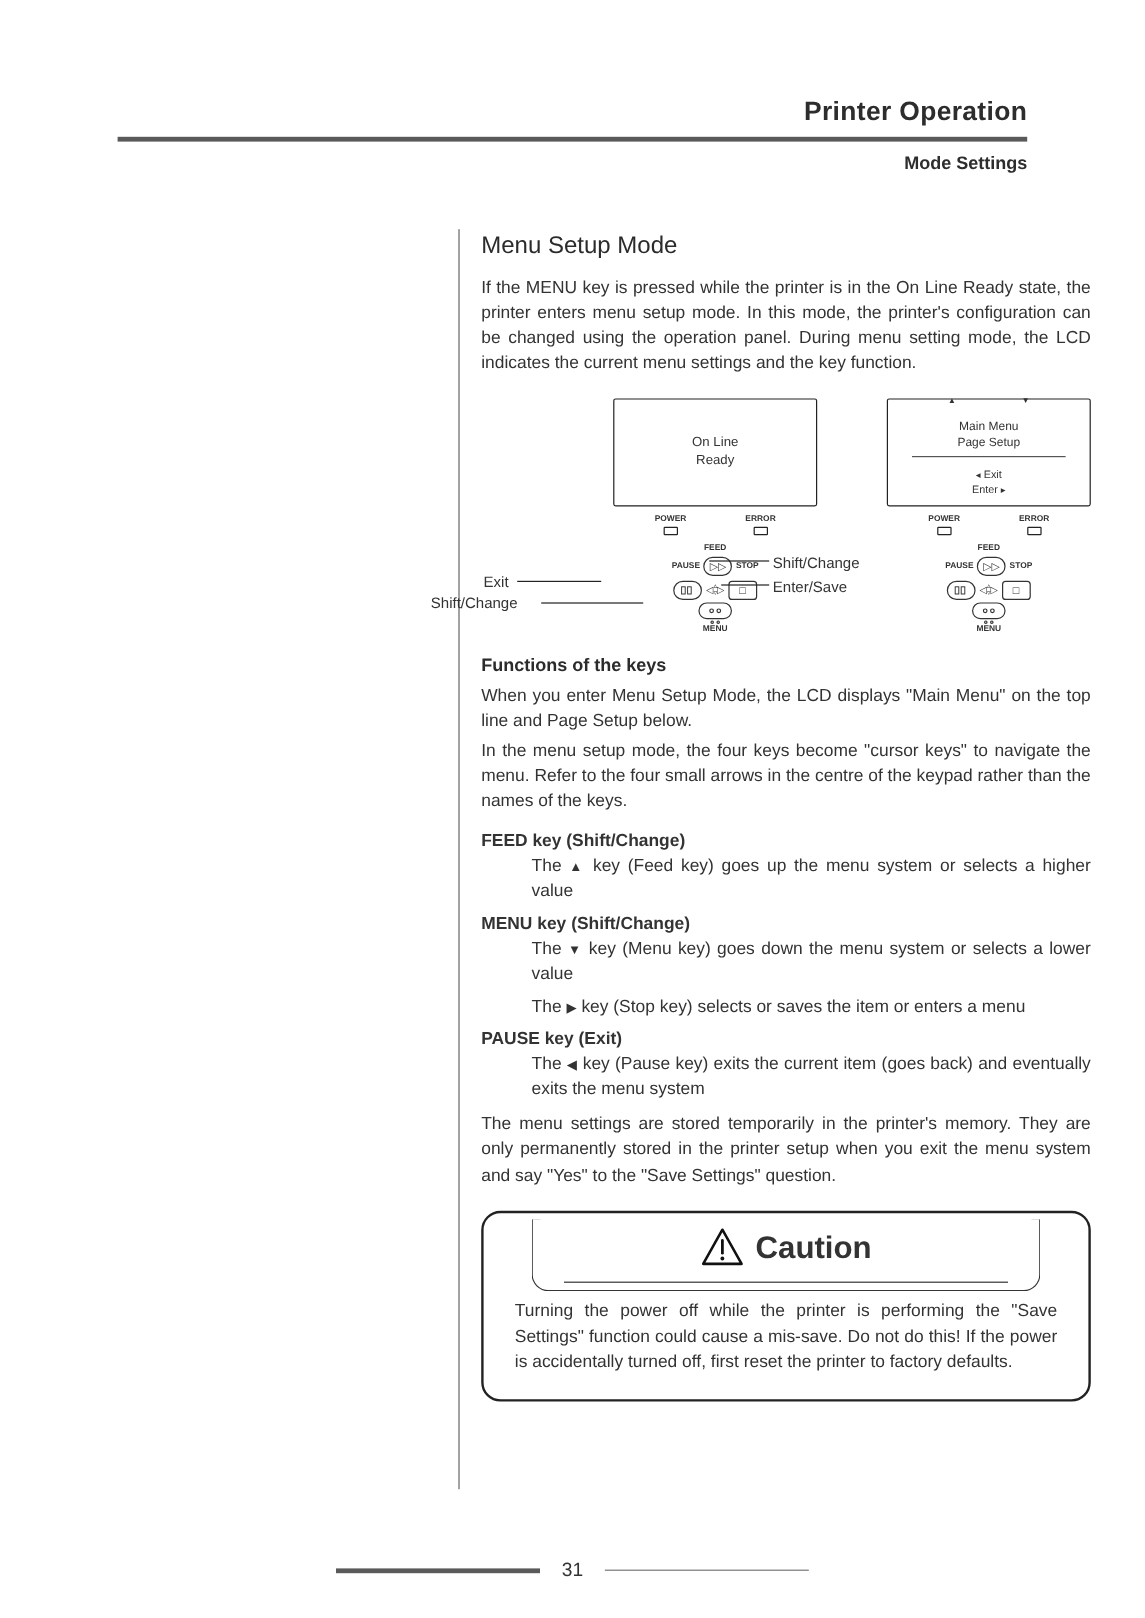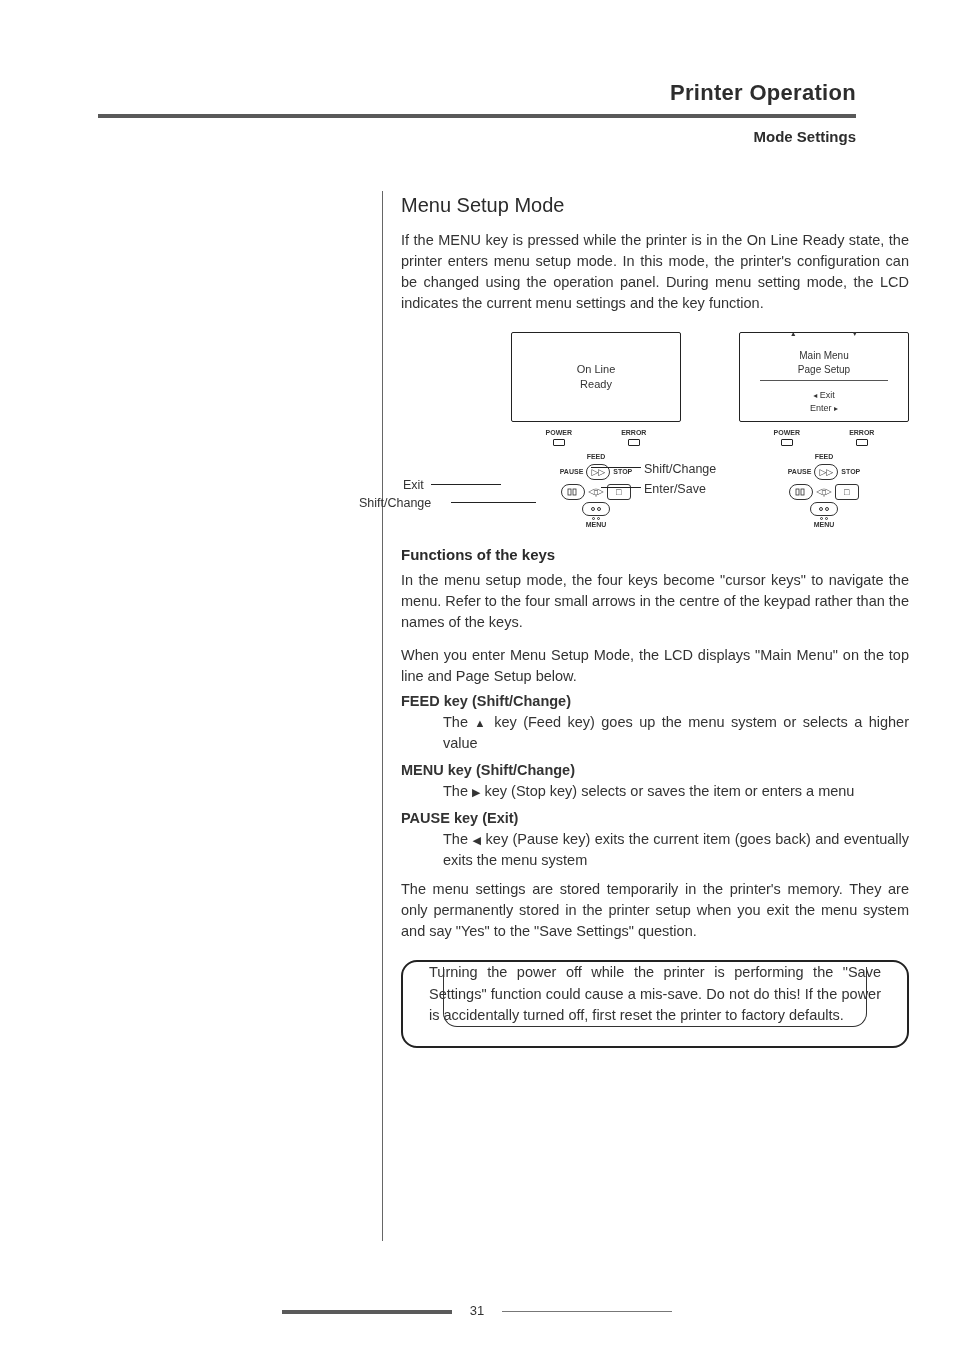--- a/index.html
+++ b/index.html
@@ -182,21 +182,21 @@
   .caution-icon {
     width: 36px; height: 32px;
     position: relative;
   }
   .caution-text { text-align: justify; font-size: 14.5px; line-height:1.45; }
   .page-num {
     position: absolute;
     bottom: 30px;
     left: 0; right: 0;
     text-align: center;
-    font-size: 13px;
+    font-size: 16px;
     color: #333;
   }
   .page-num-line-left, .page-num-line-right {
     display: inline-block;
     vertical-align: middle;
     width: 170px;
     border-top: 4px solid #5a5a5a;
     margin: 0 14px;
   }
   .page-num-line-right { border-top-width: 1.2px; border-color:#777; }
@@ -333,43 +333,56 @@
                   <span class="dot" style="width:3px;height:3px;"></span>
                   <span class="dot" style="width:3px;height:3px;"></span>
                 </div>
               <div class="small-label">MENU</div>
             </div>
           </div>
         </div>
       </div>
 
       <div class="h3">Functions of the keys</div>
+      <div class="para" style="margin-bottom:4px;">When you enter Menu Setup Mode, the LCD displays "Main Menu" on the top line and Page Setup below.</div>
       <div class="para">In the menu setup mode, the four keys become "cursor keys" to navigate the menu. Refer to the four small arrows in the centre of the keypad rather than the names of the keys.</div>
-      <div class="para" style="margin-bottom:4px;">When you enter Menu Setup Mode, the LCD displays "Main Menu" on the top line and Page Setup below.</div>
 
       <div class="bold">FEED key (Shift/Change)</div>
       <div class="indent">
         <span>The </span><span class="tri-up"></span><span> key (Feed key) goes up the menu system or selects a higher value</span>
       </div>
 
       <div class="bold">MENU key (Shift/Change)</div>
+      <div class="indent">
+        <span>The </span><span class="tri-down"></span><span> key (Menu key) goes down the menu system or selects a lower value</span>
+      </div>
 
       <div class="indent">
         <span>The </span><span class="tri-right"></span><span> key (Stop key) selects or saves the item or enters a menu</span>
       </div>
 
       <div class="bold">PAUSE key (Exit)</div>
       <div class="indent">
         <span>The </span><span class="tri-left"></span><span> key (Pause key) exits the current item (goes back) and eventually exits the menu system</span>
       </div>
 
       <div class="para" style="margin-top:8px;">The menu settings are stored temporarily in the printer's memory. They are only permanently stored in the printer setup when you exit the menu system and say "Yes" to the "Save Settings" question.</div>
 
       <div class="caution-box">
         <div class="inner-caution-border"></div>
+        <div class="caution-header">
+          <span class="caution-icon">
+            <svg viewBox="0 0 40 36" width="36" height="32">
+              <polygon points="20,2 38,34 2,34" fill="none" stroke="#111" stroke-width="2.4" stroke-linejoin="round"></polygon>
+              <line x1="20" y1="12" x2="20" y2="24" stroke="#111" stroke-width="2.6" stroke-linecap="round"></line>
+              <circle cx="20" cy="29" r="1.8" fill="#111"></circle>
+            </svg>
+          </span>
+          <span>Caution</span>
+        </div>
         <div class="caution-text">Turning the power off while the printer is performing the "Save Settings" function could cause a mis-save. Do not do this!  If the power is accidentally turned off, first reset the printer to factory defaults.</div>
       </div>
 
     </div>
   </div>
 
   <div class="page-num">
     <span class="page-num-line-left"></span>
     <span>31</span>
     <span class="page-num-line-right"></span>

